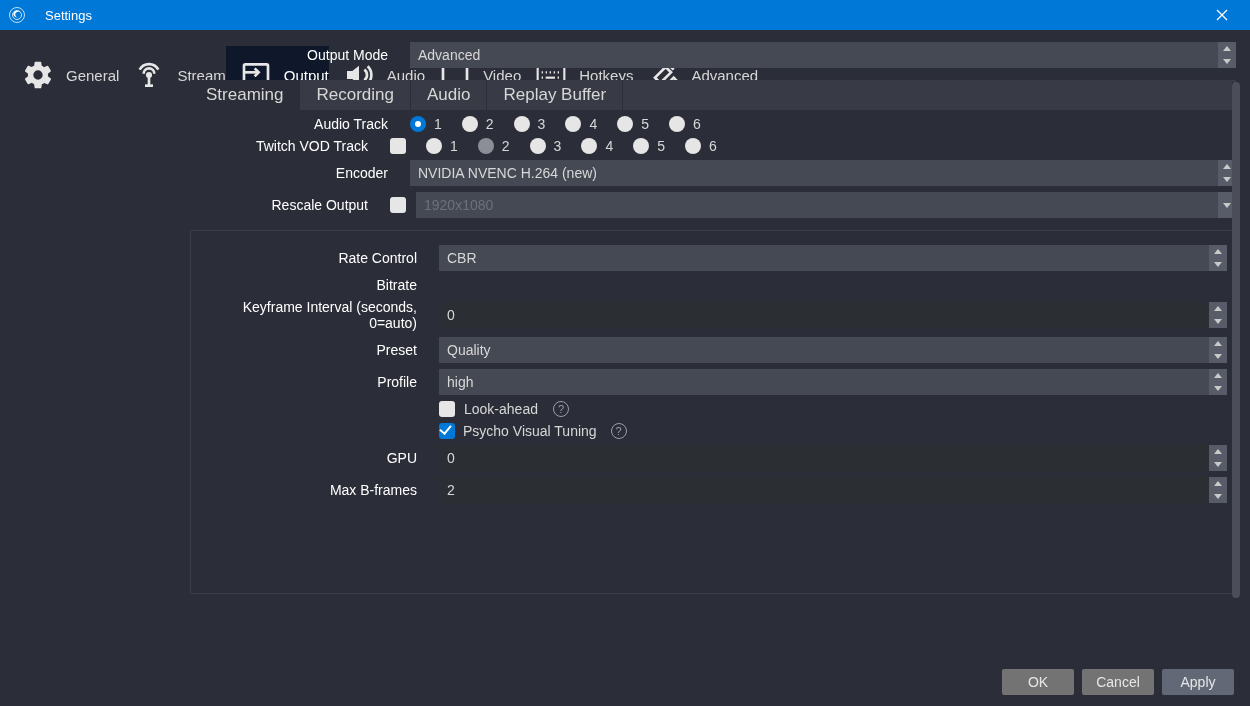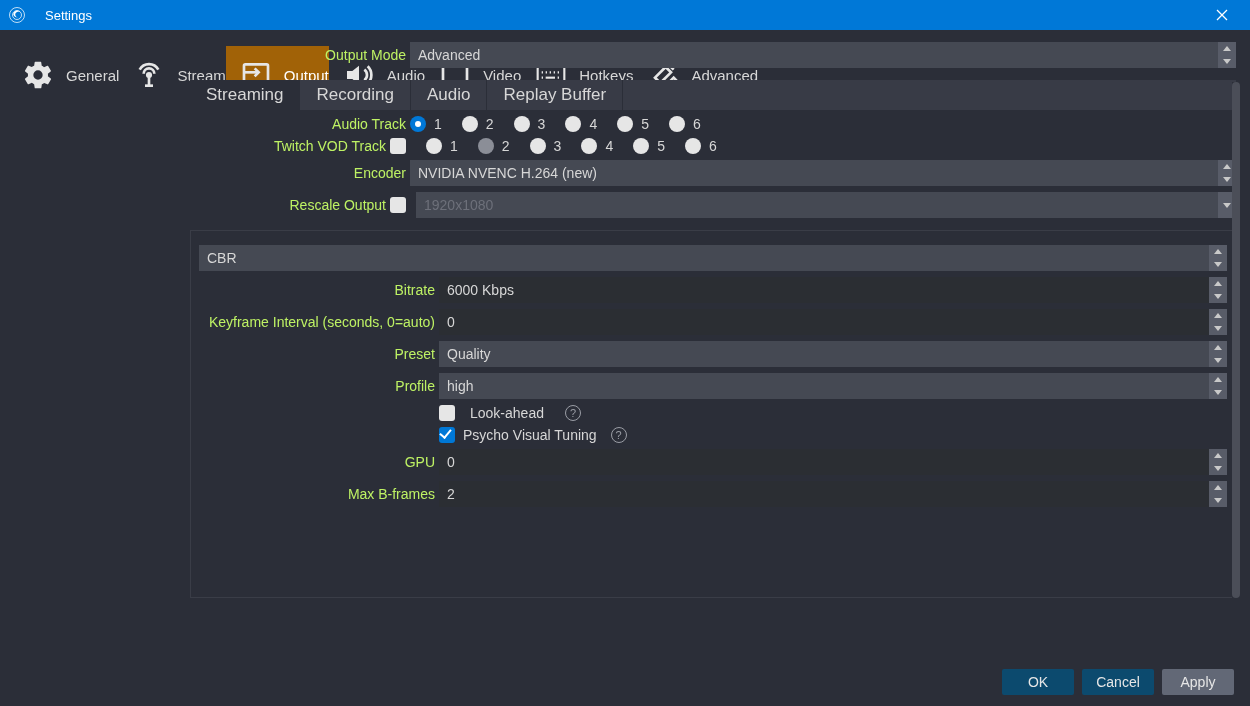--- a/index.html
+++ b/index.html
@@ -6,26 +6,26 @@
   body { background: #0078d7; width: 1250px; height: 706px; overflow: hidden; }
   .window { width: 1250px; height: 706px; display: flex; flex-direction: column; }
   .titlebar { height: 30px; background: #0078d7; color: #fff; display: flex; align-items: center; padding: 0 8px; gap: 13px; }
   .titlebar .app-icon { width: 18px; height: 18px; margin-right: 6px; }
   .titlebar .title { font-size: 13px; }
   .titlebar .spacer { flex: 1; }
   .titlebar .close { width: 40px; height: 30px; display: flex; align-items: center; justify-content: center; cursor: pointer; }
   .client { flex: 1; background: #2b2e38; display: flex; padding: 8px 8px 0 8px; gap: 8px; position: relative; }
   .sidebar { width: 174px; background: #2b2e38; display: flex; flex-direction: row; padding-top: 8px; }
   .side-item { display: flex; align-items: center; height: 58px; padding-left: 14px; color: #d7d7d7; font-size: 15px; cursor: pointer; gap: 12px; }
-  .side-item.active { background: #a16207; color: #fff; }
+  .side-item.active { background: #0f172a; color: #fff; }
   .side-item .icon { width: 32px; height: 32px; color: #e6e6e6; flex: 0 0 32px; }
   
   .main { flex: 1; display: flex; flex-direction: column; padding-right: 6px;}
   .row { display: flex; align-items: center; margin-bottom: 6px; }
-  .row .label { width: 250px; text-align: right; color: #bef264; font-size: 14px; padding-right: 4px; }
+  .row .label { width: 250px; text-align: right; color: #ffffff; font-size: 14px; padding-right: 22px; }
   .row .control { flex: 1; }
   
   .select, .num, .textin { background: #454953; color: #d7d7d7; border: none; height: 26px; width: 100%; font-size: 14px; padding: 0 8px; display:flex; align-items:center; position:relative;}
   .select.disabled, .textin.disabled { color: #6d707a; }
   .stepper { position: absolute; right: 0; top: 0; height: 100%; width: 18px; background: #585c68; display: flex; flex-direction: column; }
   .stepper .up, .stepper .down { flex: 1; display: flex; align-items: center; justify-content: center; cursor: pointer;}
   .stepper svg { width: 8px; height: 5px; fill: #c9c9c9; }
   .dropdown-arrow { position:absolute; right:0; top:0; height:100%; width:18px; background:#585c68; display:flex; align-items:center; justify-content:center;}
   .dropdown-arrow svg { width:8px; height:5px; fill:#c9c9c9;}
   
@@ -38,21 +38,21 @@
   .radio.sel { background:#0078d7; }
   .radio.sel::after { content:""; position:absolute; width:6px; height:6px; border-radius:50%; background:#fff; top:5px; left:5px;}
   .radio.dim { background:#8b8e97;}
   .check.sel { background:#0078d7;}
   .check.sel::after { content:""; position:absolute; left:3px; top:0px; width:5px; height:9px; border:solid #fff; border-width:0 2px 2px 0; transform:rotate(40deg);}
   .rlabel { color:#d7d7d7; font-size:14px; }
   
   .panel { border:1px solid #3a3d47; margin: 6px 0 0 0; padding: 14px 8px 8px 8px; }
   
   .footer { height: 48px; display:flex; align-items:center; justify-content:flex-end; padding-right:16px; gap:8px; background:#2b2e38;}
-  .btn { width:72px; height:26px; background:#0c4a6e; color:#e6e6e6; font-size:14px; display:flex; align-items:center; justify-content:center; cursor:pointer; border-radius:2px;}
+  .btn { width:72px; height:26px; background:#737373; color:#e6e6e6; font-size:14px; display:flex; align-items:center; justify-content:center; cursor:pointer; border-radius:2px;}
   .btn.primary { background:#626876; }
   
   .scrollbar { position:absolute; right:10px; top:52px; bottom:60px; width:8px; background:#2b2e38;}
   .scrollbar .thumb { position:absolute; top:0; width:8px; height:100%; background:#4b4e58; border-radius:4px;}
   
   .help-icon { width:16px; height:16px; border:1.5px solid #9a9da5; border-radius:50%; display:inline-flex; align-items:center; justify-content:center; color:#9a9da5; font-size:11px; margin-left:6px;}
   
   .pr .label { width: 240px; }
 </style>
 </head>
@@ -266,57 +266,41 @@
                 <svg viewBox="0 0 8 5">
                   <polygon points="0,0 4,5 8,0"></polygon>
                 </svg>
               </span>
             </div>
         </div>
       </div>
 
       <div class="panel">
         <div class="row pr">
+          <div class="label">Rate Control</div>
           <div class="control">
               <div class="select">
                 <span>CBR</span>
                 <span class="stepper">
                   <span class="up">
                     <svg viewBox="0 0 8 5">
                       <polygon points="0,5 4,0 8,5"></polygon>
                     </svg>
                   </span>
                   <span class="down">
                     <svg viewBox="0 0 8 5">
                       <polygon points="0,0 4,5 8,0"></polygon>
                     </svg>
                   </span>
                 </span>
               </div>
             </div>
         </div>
         <div class="row pr">
           <div class="label">Bitrate</div>
-          <div class="control">
-              <div class="num" style="background:#2b2e33;">
-                <span>6000 Kbps</span>
-                <span class="stepper">
-                  <span class="up">
-                    <svg viewBox="0 0 8 5">
-                      <polygon points="0,5 4,0 8,5"></polygon>
-                    </svg>
-                  </span>
-                  <span class="down">
-                    <svg viewBox="0 0 8 5">
-                      <polygon points="0,0 4,5 8,0"></polygon>
-                    </svg>
-                  </span>
-                </span>
-              </div>
-            </div>
         </div>
         <div class="row pr">
           <div class="label">Keyframe Interval (seconds, 0=auto)</div>
           <div class="control">
               <div class="num" style="background:#2b2e33;">
                 <span>0</span>
                 <span class="stepper">
                   <span class="up">
                     <svg viewBox="0 0 8 5">
                       <polygon points="0,5 4,0 8,5"></polygon>
@@ -366,21 +350,21 @@
                     <svg viewBox="0 0 8 5">
                       <polygon points="0,0 4,5 8,0"></polygon>
                     </svg>
                   </span>
                 </span>
               </div>
             </div>
         </div>
         <div class="row pr">
           <div class="label"></div>
-          <div class="control" style="display:flex;align-items:center;gap:15px;">
+          <div class="control" style="display:flex;align-items:center;gap:9px;">
             <span class="check"></span>
             <span class="rlabel">Look-ahead</span>
             <span class="help-icon">?</span>
           </div>
         </div>
         <div class="row pr">
           <div class="label"></div>
           <div class="control" style="display:flex;align-items:flex-start;gap:8px;">
             <span class="check sel"></span>
             <span class="rlabel">Psycho Visual Tuning</span>

